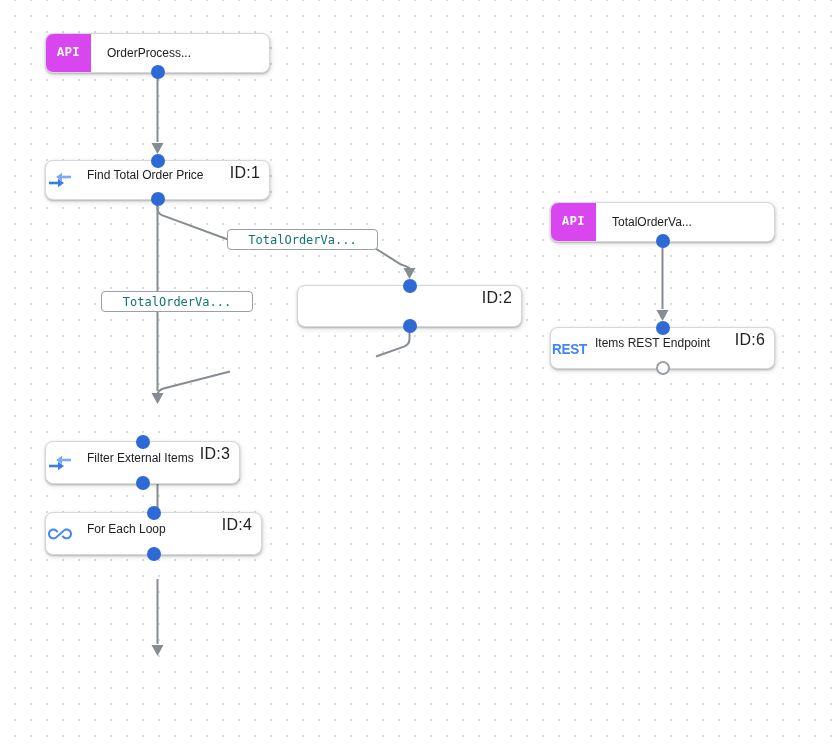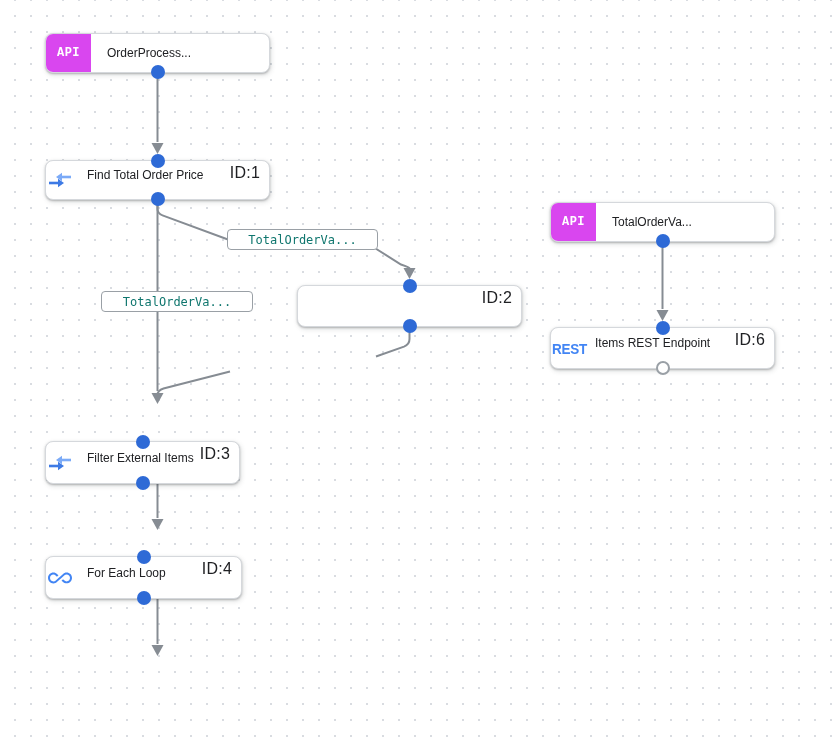--- a/index.html
+++ b/index.html
@@ -128,21 +128,21 @@
           <path d="M15,2.8 L9,7 L15,11.2 Z" fill="#7baaf7"></path>
         </svg>
       </span>
       <span class="node-label">Filter External Items</span>
     </div>
     <span class="id-label">ID:3</span>
     <div class="port in"></div>
     <div class="port out"></div>
   </div>
 
-  <div class="node" style="left:45px;top:556px;width:197px;height:43px;">
+  <div class="node" style="left:45px;top:512px;width:217px;height:43px;">
     <div class="task-body">
       <span class="icon-box">
         <svg width="24" height="24" viewBox="0 0 24 24">
           <path d="M18.6 6.62c-1.44 0-2.8.56-3.77 1.53L12 10.66 10.48 12h.01L7.8 14.39c-.64.64-1.49.99-2.4.99-1.87 0-3.39-1.51-3.39-3.38S3.53 8.62 5.4 8.62c.91 0 1.76.35 2.44 1.03l1.13 1 1.51-1.34L9.22 8.2C8.2 7.18 6.84 6.62 5.4 6.62 2.42 6.62 0 9.04 0 12s2.42 5.38 5.4 5.38c1.44 0 2.8-.56 3.77-1.53l2.83-2.5.01.01L13.52 12h-.01l2.69-2.39c.64-.64 1.49-.99 2.4-.99 1.87 0 3.39 1.51 3.39 3.38s-1.52 3.38-3.39 3.38c-.9 0-1.76-.35-2.44-1.03l-1.14-1.01-1.51 1.34 1.27 1.12c1.02 1.01 2.37 1.57 3.82 1.57 2.98 0 5.4-2.41 5.4-5.38s-2.42-5.38-5.4-5.38z" fill="#4285f4"></path>
         </svg>
       </span>
       <span class="node-label">For Each Loop</span>
     </div>
     <span class="id-label">ID:4</span>
     <div class="port in"></div>

